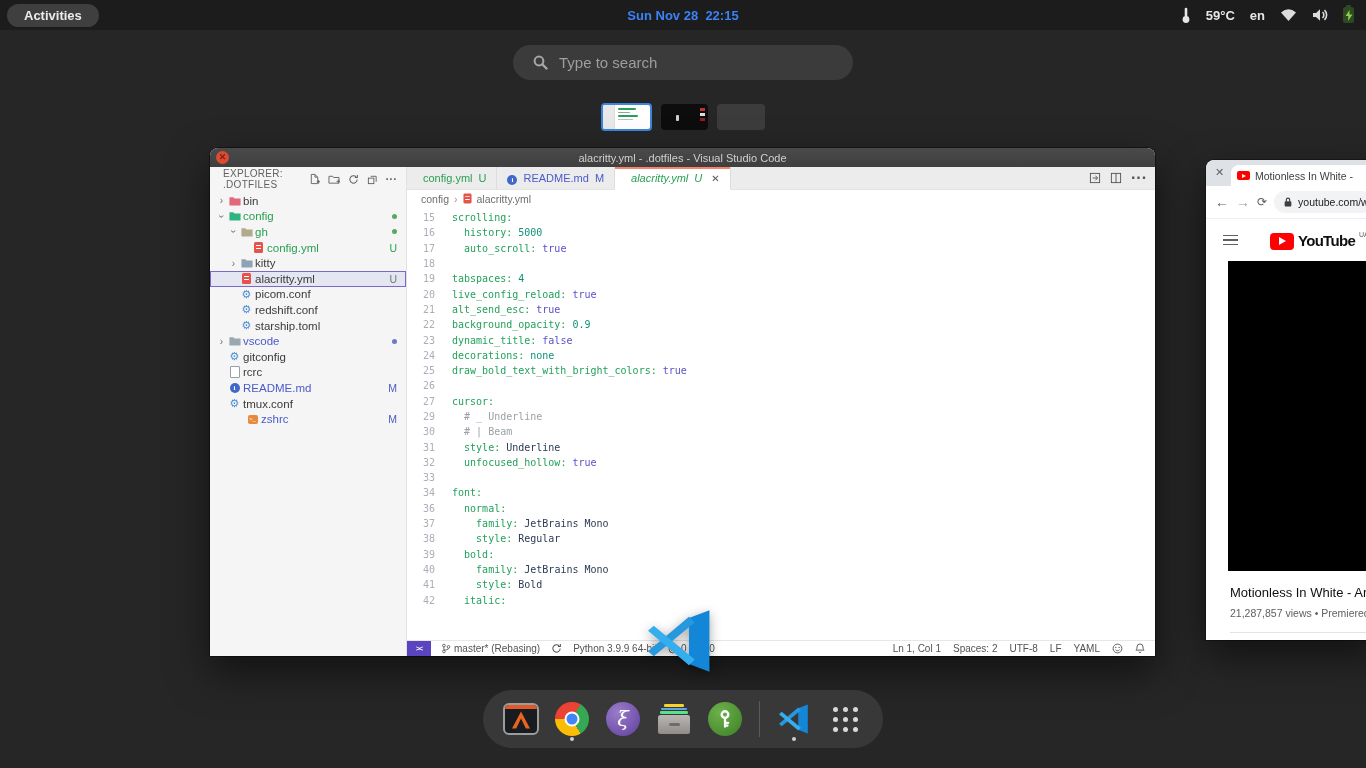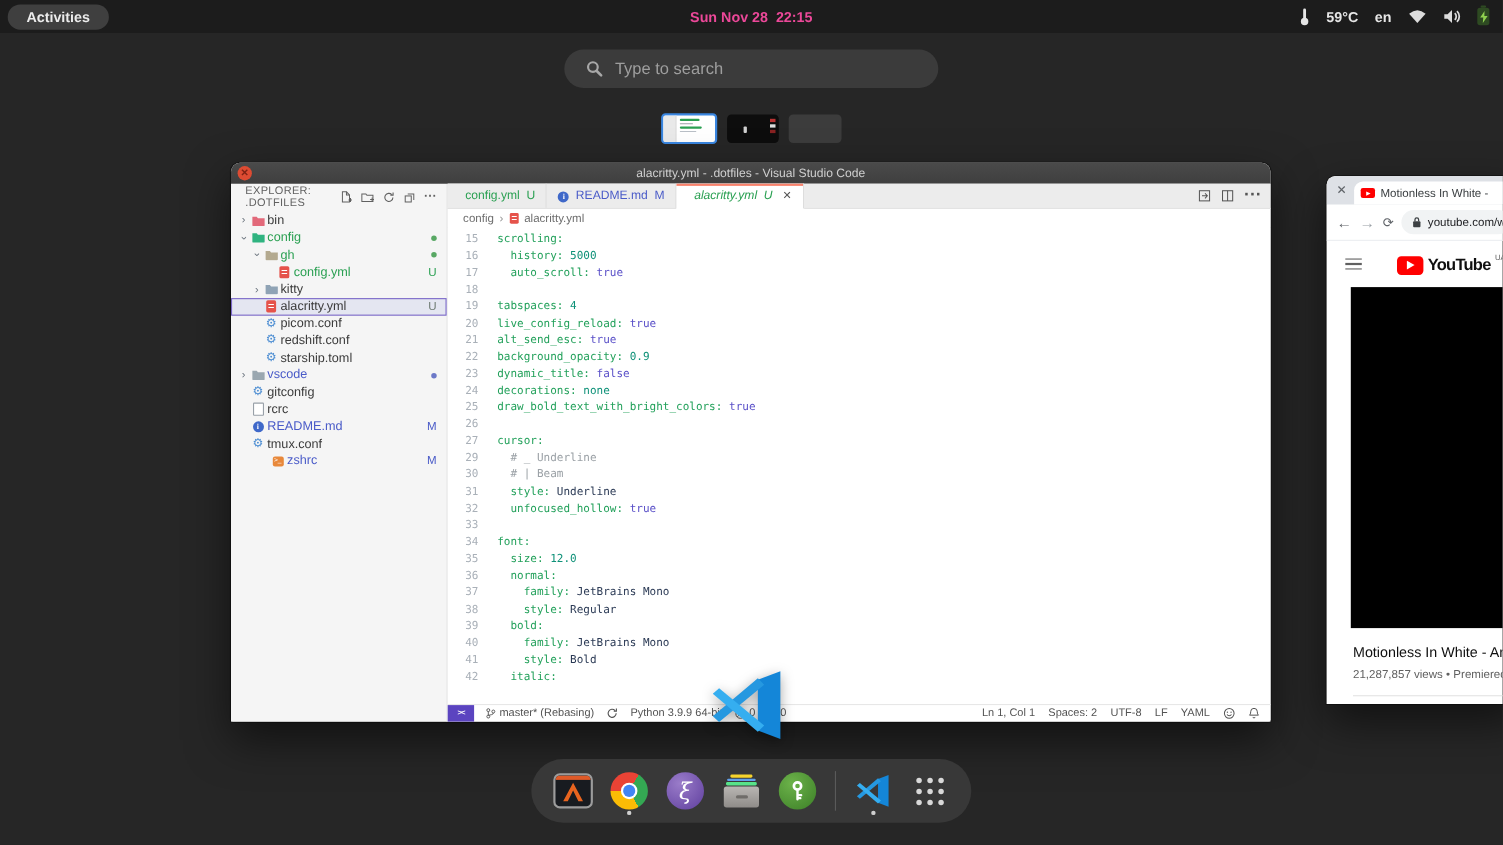--- a/index.html
+++ b/index.html
@@ -6,21 +6,21 @@
   body{
     width:1366px;height:768px;overflow:hidden;position:relative;
     background:#262626;
     font-family:"Liberation Sans",sans-serif;
     -webkit-font-smoothing:antialiased;
   }
   
   .topbar{position:absolute;left:0;top:0;width:1366px;height:30px;background:#1c1c1c;display:flex;align-items:center;}
   .activities{margin-left:7px;background:#3f3f3f;color:#ececec;font-size:13px;font-weight:700;
     padding:4px 17px;border-radius:14px;}
-  .clock{position:absolute;left:0;right:0;text-align:center;color:#ec4899;font-size:13px;font-weight:700;white-space:pre;}
+  .clock{position:absolute;left:0;right:0;text-align:center;color:#3b82f6;font-size:13px;font-weight:700;white-space:pre;}
   .tb-status{position:absolute;right:12px;top:0;height:30px;display:flex;align-items:center;gap:15px;color:#e6e6e6;font-size:13px;font-weight:700;}
   .tb-ico{display:inline-flex;align-items:center;}
   .battery{width:11px;height:16px;background:#2e4a22;border-radius:2.5px;position:relative;display:flex;align-items:center;justify-content:center;}
   .battery::before{content:"";position:absolute;top:-2px;left:3px;width:5px;height:2px;background:#2e4a22;border-radius:1px;}
   
   .searchbar{position:absolute;left:513px;top:45px;width:340px;height:35px;background:#3b3b3b;border-radius:18px;
     display:flex;align-items:center;gap:11px;padding-left:20px;box-sizing:border-box;}
   .searchbar .ph{color:#9e9e9e;font-size:15px;}
   .workspaces{position:absolute;left:0;top:103px;width:100%;display:flex;justify-content:center;align-items:center;gap:9px;}
   .ws-thumb{border-radius:4px;overflow:hidden;}
@@ -514,24 +514,20 @@
           </div>
           <div class="cline">
             <span class="ln">33</span>
             <span class="toks"></span>
           </div>
           <div class="cline">
             <span class="ln">34</span>
             <span class="toks"><span class="tk-k">font:</span></span>
           </div>
           <div class="cline">
-            <span class="ln">35</span>
-            <span class="toks"><span class="tk-p">  </span><span class="tk-k">size:</span><span class="tk-p"> </span><span class="tk-n">12.0</span></span>
-          </div>
-          <div class="cline">
             <span class="ln">36</span>
             <span class="toks"><span class="tk-p">  </span><span class="tk-k">normal:</span></span>
           </div>
           <div class="cline">
             <span class="ln">37</span>
             <span class="toks"><span class="tk-p">    </span><span class="tk-k">family:</span><span class="tk-p"> </span><span class="tk-s">JetBrains Mono</span></span>
           </div>
           <div class="cline">
             <span class="ln">38</span>
             <span class="toks"><span class="tk-p">    </span><span class="tk-k">style:</span><span class="tk-p"> </span><span class="tk-s">Regular</span></span>

